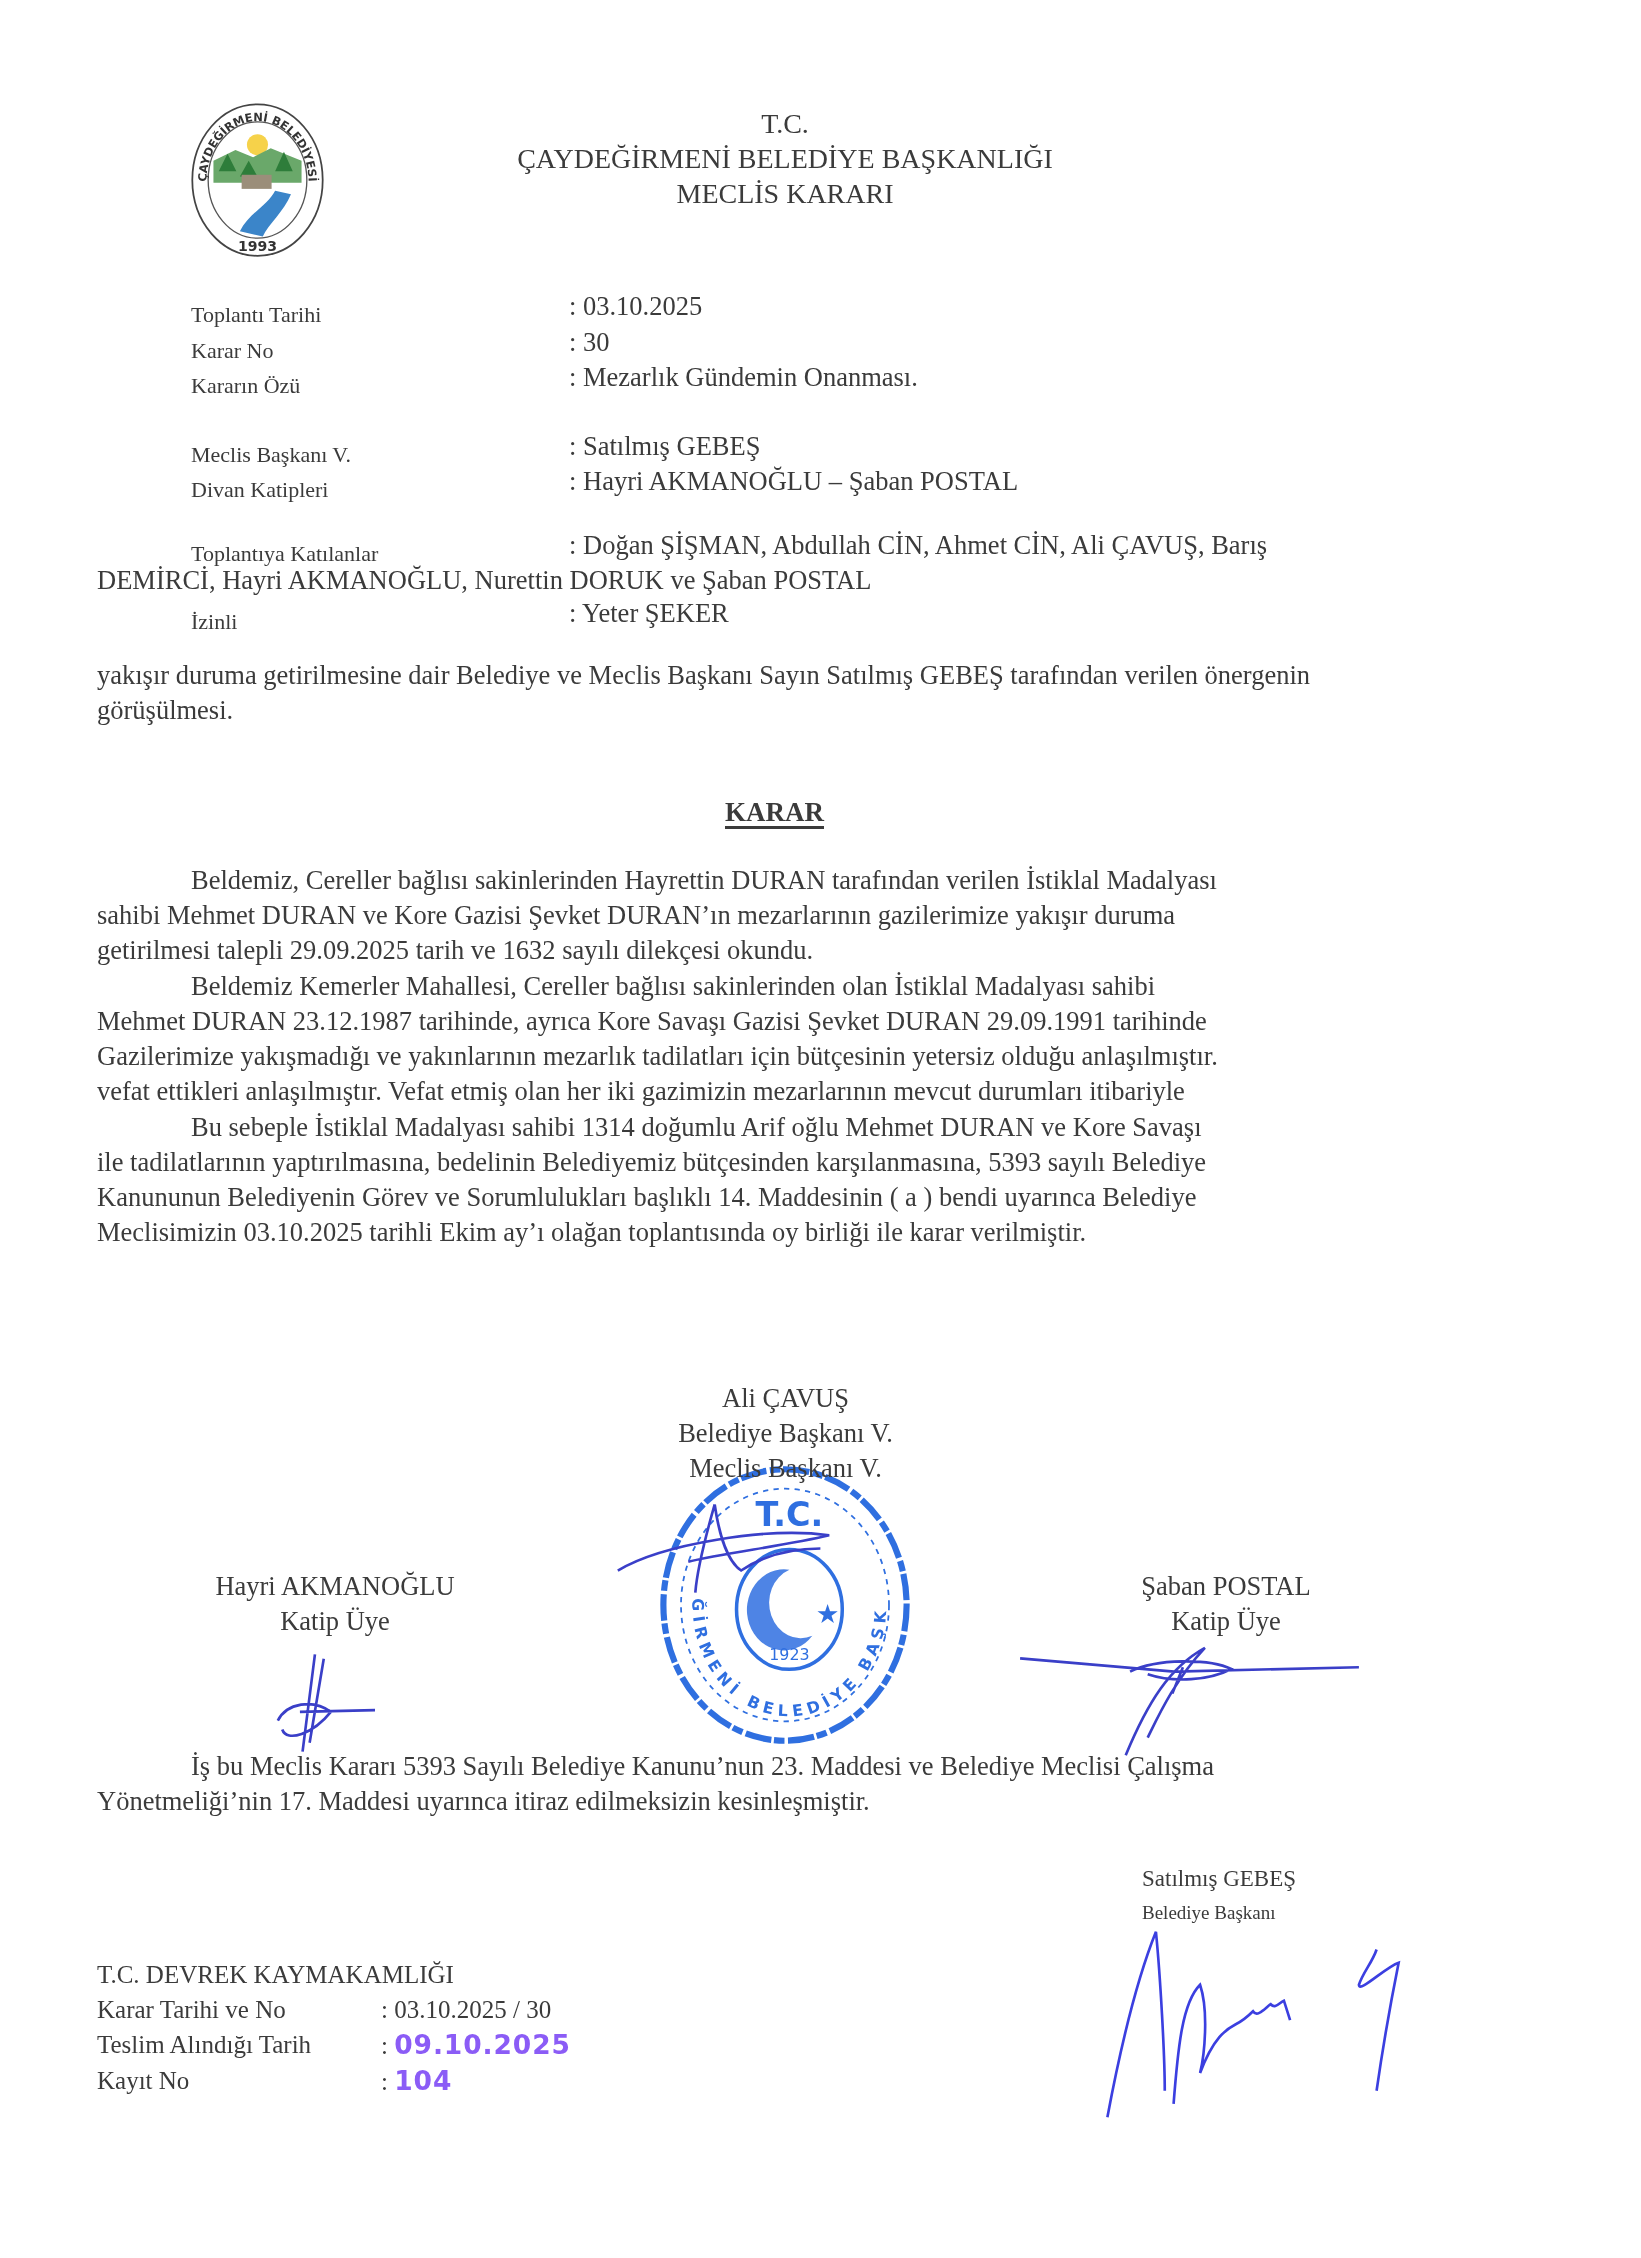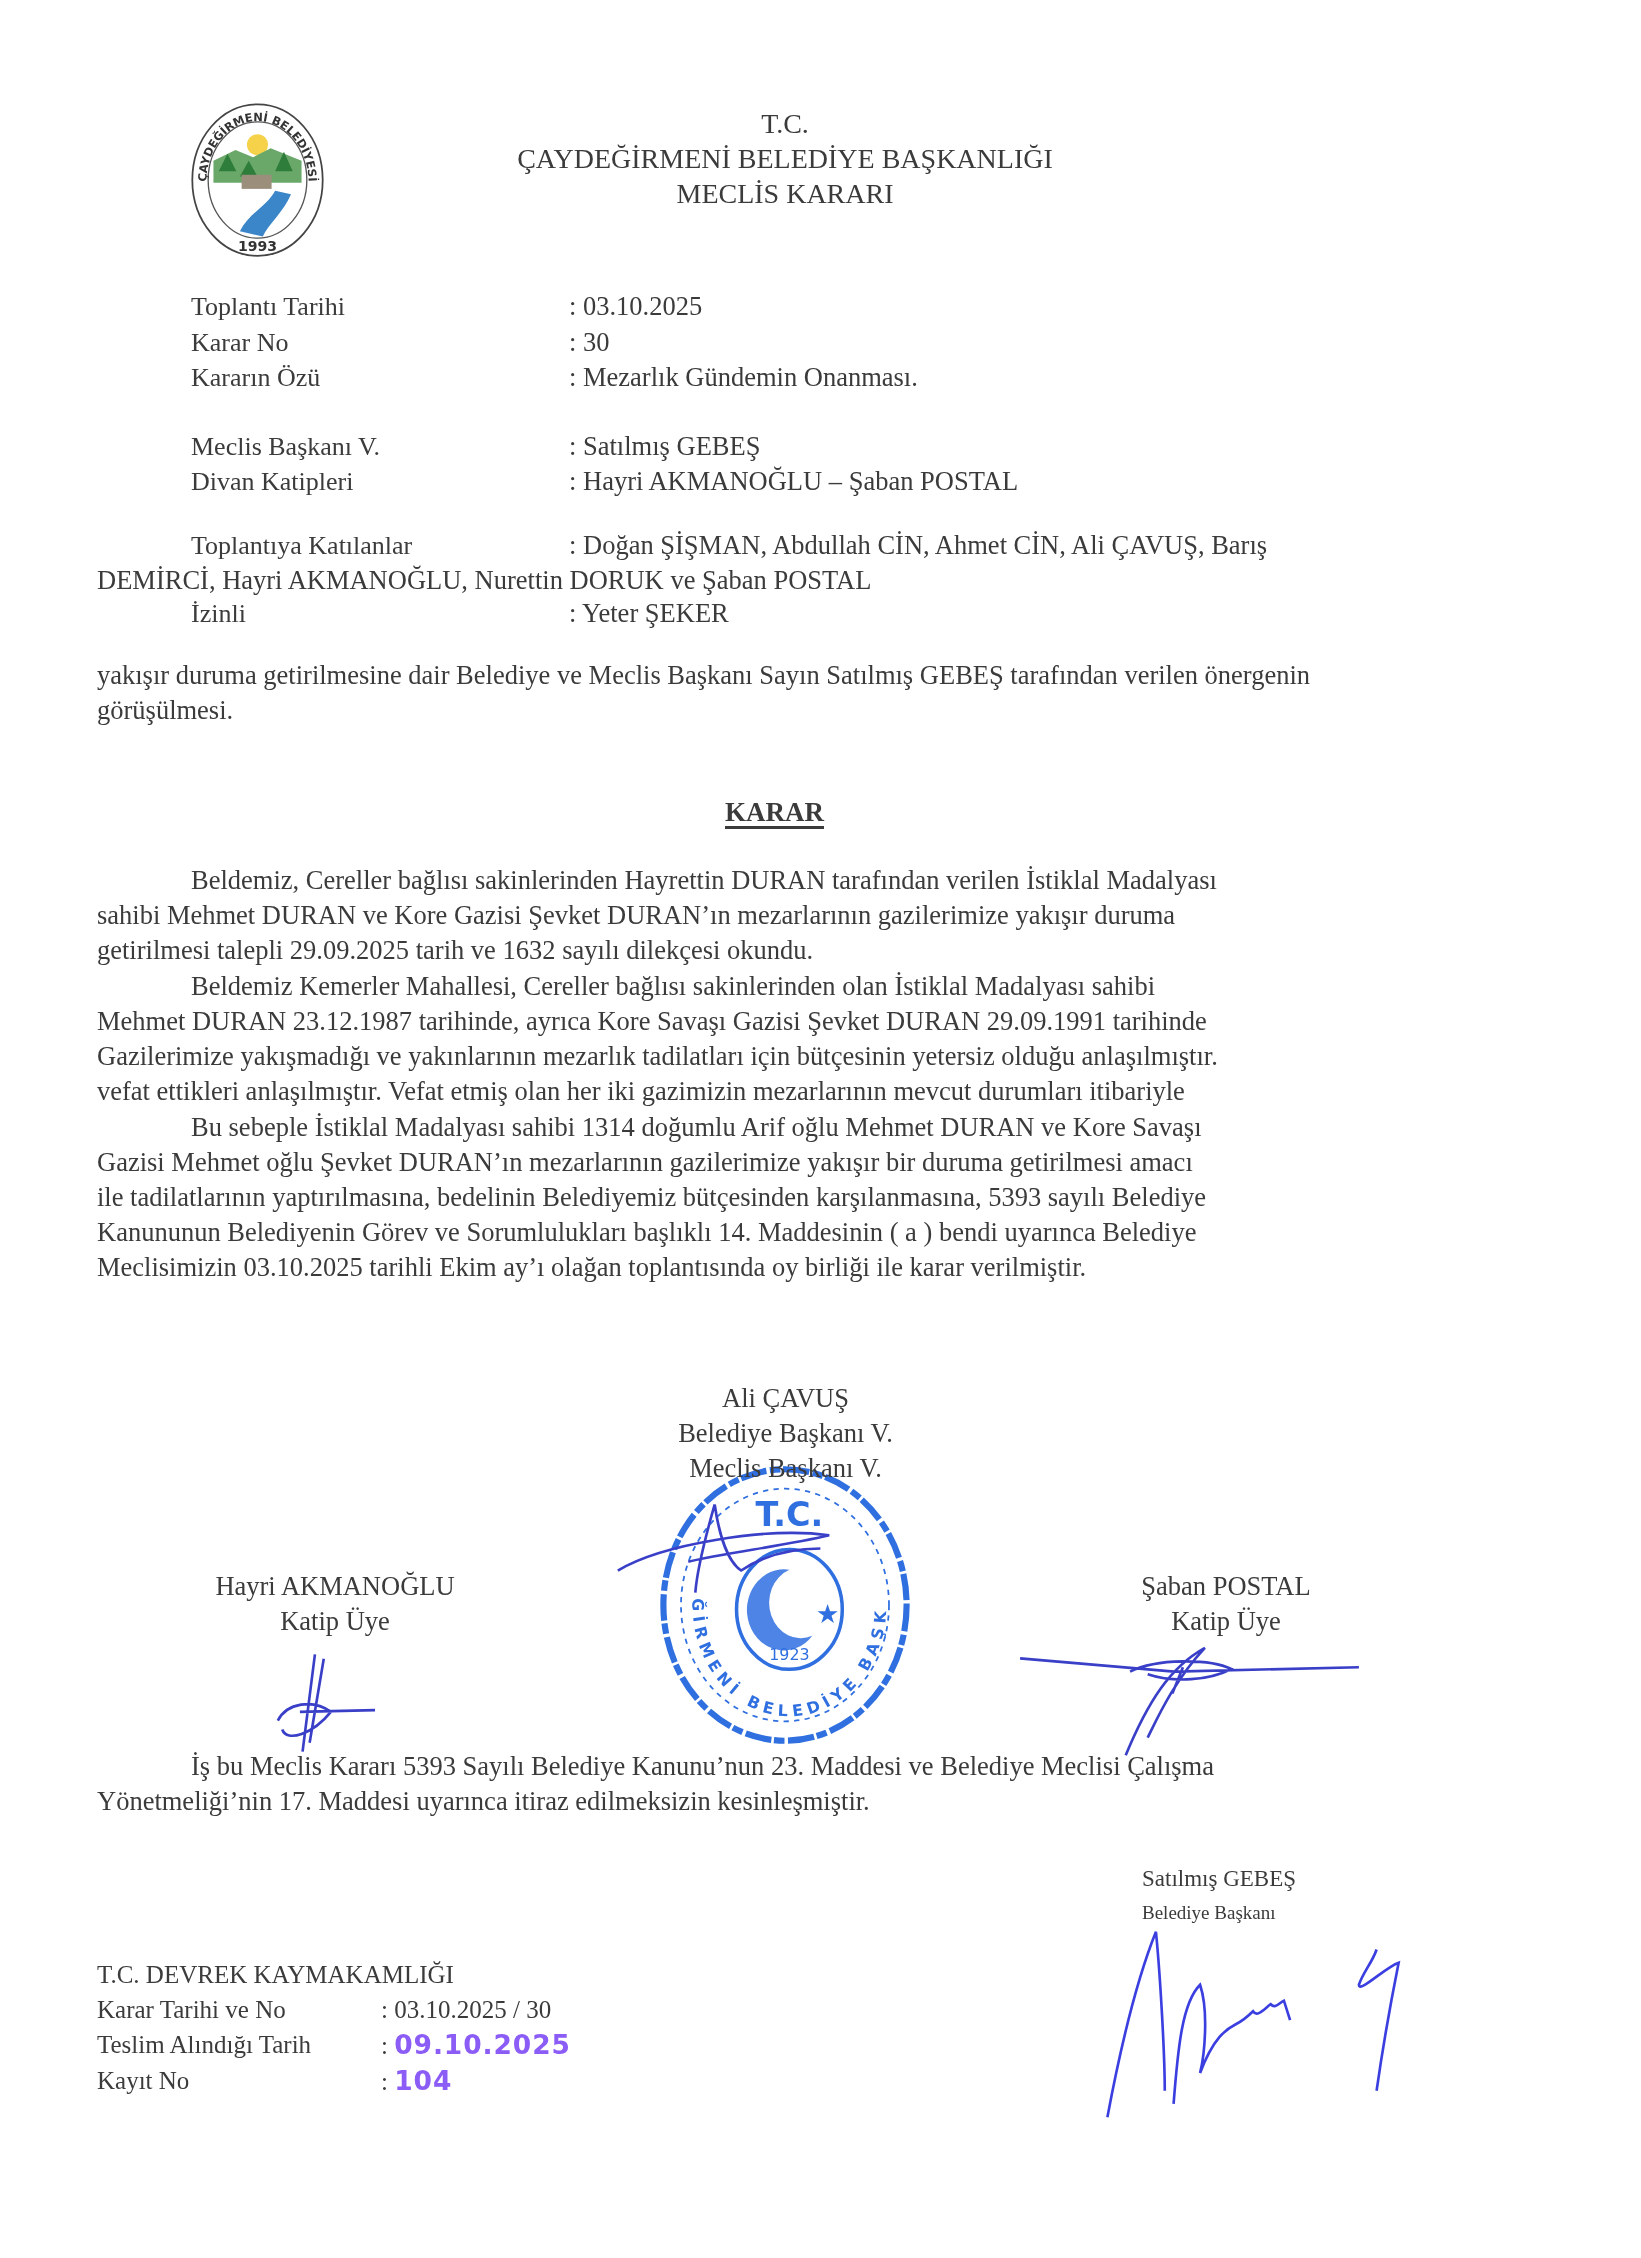--- a/index.html
+++ b/index.html
@@ -1,20 +1,20 @@
 <!DOCTYPE html>
 <html style="font-size:14px"><head>
 <meta charset="utf-8">
 <style>
   html, body { margin: 0; padding: 0; background: #ffffff; }
   body { width: 1642px; height: 2258px; position: relative; overflow: hidden;
          font-family: "Liberation Serif", "DejaVu Serif", serif; color: #3b3b3b; }
   .t { position: absolute; font-size: 26.5px; line-height: 35px; white-space: nowrap; }
   .head { position: absolute; left: 0; width: 1570px; text-align: center; font-size: 28px; line-height: 35px; }
-  .lbl { position: absolute; left: 191px; font-size: 26px; line-height: 35px; white-space: nowrap; }
+  .lbl { position: absolute; left: 191px; font-size: 22px; line-height: 35px; white-space: nowrap; margin-top: 8px; }
   .val { position: absolute; left: 569px; font-size: 26.5px; line-height: 35px; white-space: nowrap; }
   .para { position: absolute; left: 97px; width: 1156px; font-size: 26.5px; line-height: 35px; }
   .para .ln { display: block; white-space: nowrap; }
   .indent { padding-left: 94px; }
   .karar { position: absolute; left: 725px; top: 797px; font-size: 27px; font-weight: bold;
            text-decoration: underline; text-decoration-thickness: 2.6px; text-underline-offset: 5.3px; }
   .sig-block { position: absolute; text-align: center; font-size: 26.5px; line-height: 35px; white-space: nowrap; }
   .blue-hand { color: #8b5cf6; font-family: "DejaVu Sans", sans-serif; font-weight: bold; font-size: 26.5px; letter-spacing: 0.9px; }
   svg { position: absolute; overflow: visible; }
 </style>
@@ -69,21 +69,20 @@
   <span class="ln">getirilmesi talepli 29.09.2025 tarih ve 1632 sayılı dilekçesi okundu.</span>
 </div>
 <div class="para" style="top:969px;">
   <span class="ln indent">Beldemiz Kemerler Mahallesi, Cereller bağlısı sakinlerinden olan İstiklal Madalyası sahibi</span>
   <span class="ln">Mehmet DURAN 23.12.1987 tarihinde, ayrıca Kore Savaşı Gazisi Şevket DURAN 29.09.1991 tarihinde</span>
   <span class="ln">Gazilerimize yakışmadığı ve yakınlarının mezarlık tadilatları için bütçesinin yetersiz olduğu anlaşılmıştır.</span>
   <span class="ln">vefat ettikleri anlaşılmıştır. Vefat etmiş olan her iki gazimizin mezarlarının mevcut durumları itibariyle</span>
 </div>
 <div class="para" style="top:1110px;">
   <span class="ln indent">Bu sebeple İstiklal Madalyası sahibi 1314 doğumlu Arif oğlu Mehmet DURAN ve Kore Savaşı</span>
-  <span class="ln">Gazisi Mehmet oğlu Şevket DURAN’ın mezarlarının gazilerimize yakışır bir duruma getirilmesi amacı</span>
   <span class="ln">ile tadilatlarının yaptırılmasına, bedelinin Belediyemiz bütçesinden karşılanmasına, 5393 sayılı Belediye</span>
   <span class="ln">Kanununun Belediyenin Görev ve Sorumlulukları başlıklı 14. Maddesinin ( a ) bendi uyarınca Belediye</span>
   <span class="ln">Meclisimizin 03.10.2025 tarihli Ekim ay’ı olağan toplantısında oy birliği ile karar verilmiştir.</span>
 </div>
 
 <svg style="left:657px; top:1464px;" width="256" height="282" viewBox="0 0 290 320">
   <ellipse cx="145" cy="160" rx="138" ry="154" fill="none" stroke="#2f6fe0" stroke-width="7" stroke-dasharray="30 4 12 3"></ellipse>
   <ellipse cx="145" cy="160" rx="118" ry="132" fill="none" stroke="#2f6fe0" stroke-width="2" stroke-dasharray="6 6"></ellipse>
   <ellipse cx="150" cy="165" rx="60" ry="68" fill="none" stroke="#2f6fe0" stroke-width="4"></ellipse>
   <path d="M150 120 A42 46 0 1 0 176 195 A34 38 0 1 1 150 120 Z" fill="#2f6fe0" opacity="0.85"></path>

